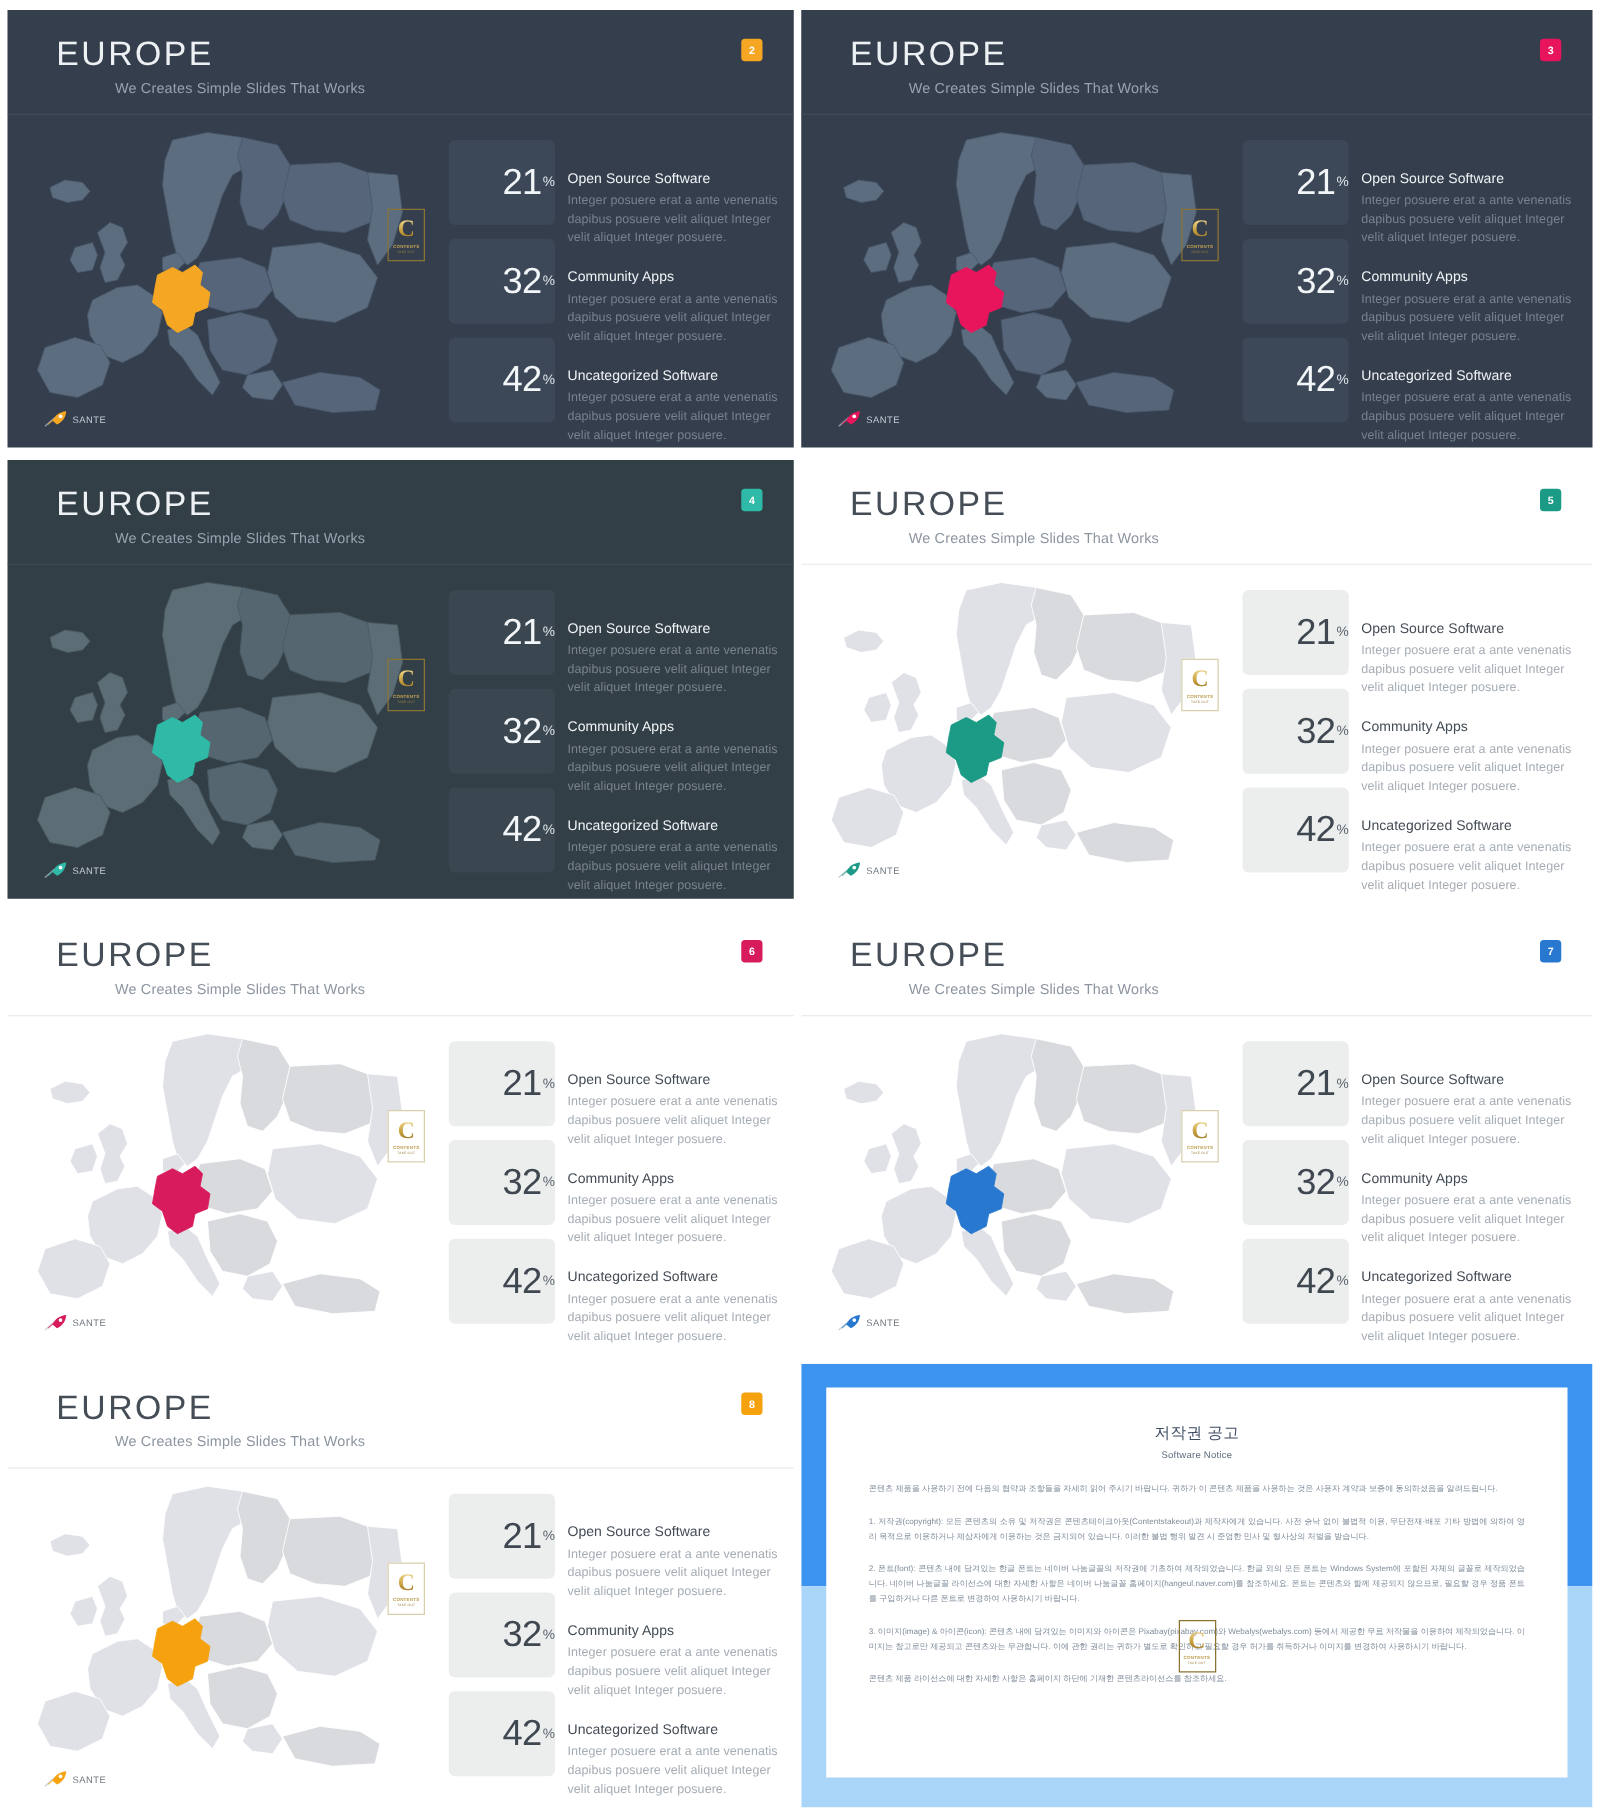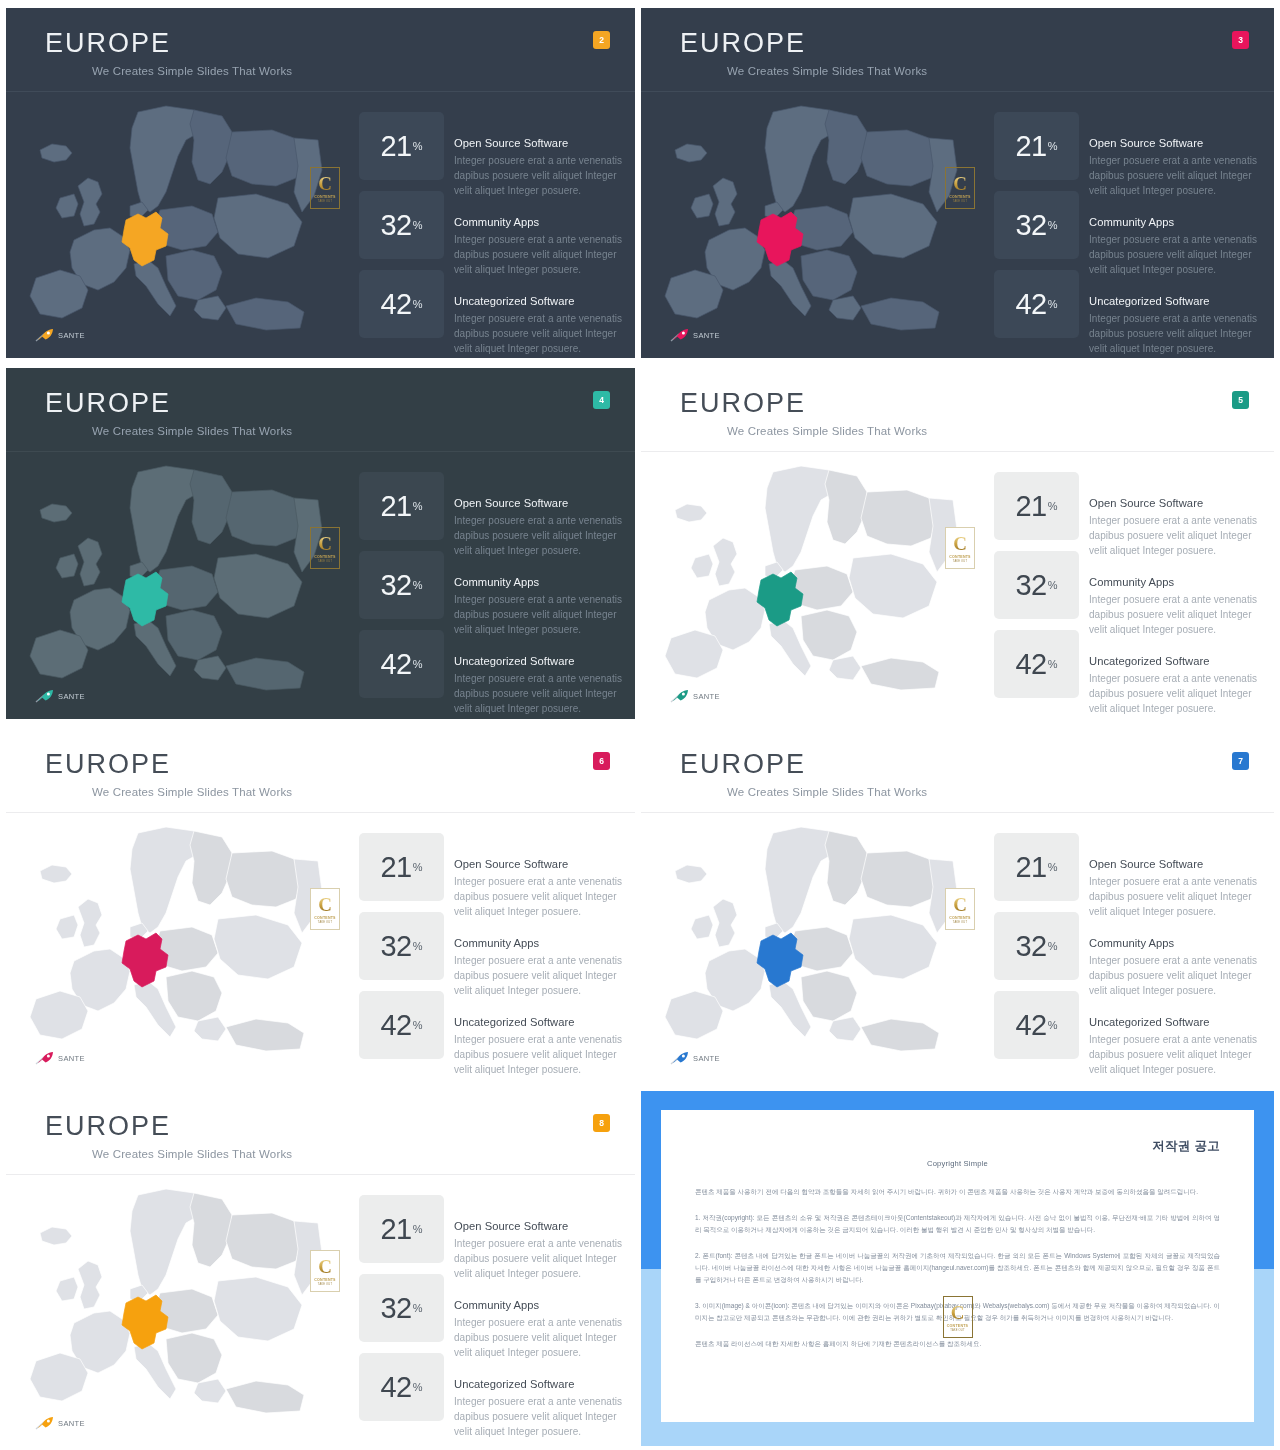--- a/index.html
+++ b/index.html
@@ -89,21 +89,21 @@
   }
   .clogo .cw1 { font-size: 3.6px; letter-spacing: .2px; color:#c0a153; margin-top:2px; font-weight:700;}
   .clogo .cw2 { font-size: 2.6px; letter-spacing: .2px; color:#9e8341; margin-top:1px;}
 
   
   .stats { position: absolute; left: 353px; top: 104px; width: 268px; }
   .row { position: relative; height: 70px; margin-bottom: 9px; }
   .card {
     position: absolute; left: 0; top: 0;
     width: 85px; height: 68px; border-radius: 5px;
-    display: flex; align-items: center; justify-content: center;
+    display: flex; align-items: center; justify-content: flex-end;
   }
   .th-dark .card  { background: #3c4857; }
   .th-dark2 .card { background: #3b4750; }
   .th-light .card { background: #eceded; }
   .num {
     font-size: 29px; font-weight: 300; line-height: 1;
     letter-spacing: -0.5px;
   }
   .pct { font-size: 11px; font-weight: 400; margin-left: 1px; }
   .th-dark .num, .th-dark2 .num { color: #f3f6f8; }
@@ -127,21 +127,21 @@
   .th-light .slbl { color: #6f7880; }
 
   
   .cpy { position: absolute; inset: 0; background: #fff; }
   .cpy .band-top { position: absolute; left: 0; top: 0; width: 100%; height: 50%; background: #3d93f0; }
   .cpy .band-bot { position: absolute; left: 0; top: 50%; width: 100%; height: 50%; background: #a9d5f9; }
   .cpy .paper {
     position: absolute; left: 20px; top: 19px; right: 20px; bottom: 24px;
     background: #ffffff; padding: 28px 34px 20px 34px; overflow: hidden;
   }
-  .cpy-h1 { text-align: right; font-size: 12.5px; font-weight: 700; color: #3f4d63; letter-spacing: .3px; }
+  .cpy-h1 { text-align: center; font-size: 12.5px; font-weight: 400; color: #3f4d63; letter-spacing: .3px; }
   .cpy-h2 { text-align: center; font-size: 7.6px; color: #5d6b7d; margin-top: 4px; letter-spacing: .2px; }
   .cpy-p  { font-size: 6.5px; line-height: 1.85; color: #7f8a99; margin-top: 14px; text-align: justify; }
   .cpy-p.first { margin-top: 18px; }
   .cpy .clogo { left: 50%; margin-left: -15px; top: 186px; }
 </style>
 </head>
 <body>
 
 <div class="grid" id="grid">
   <div class="slide r0 c0">
@@ -809,21 +809,21 @@
       </div>
     </div>
   </div>
   <div class="slide r3 c1">
     <div class="slide-inner">
       <div class="cpy">
         <div class="band-top"></div>
         <div class="band-bot"></div>
         <div class="paper">
           <div class="cpy-h1">저작권 공고</div>
-          <div class="cpy-h2">Copyright Simple</div>
+          <div class="cpy-h2">Software Notice</div>
           <div class="cpy-p first">콘텐츠 제품을 사용하기 전에 다음의 협약과 조항들을 자세히 읽어 주시기 바랍니다. 귀하가 이 콘텐츠 제품을 사용하는 것은 사용자 계약과 보증에 동의하셨음을 알려드립니다.</div>
             <div class="cpy-p ">1. 저작권(copyright): 모든 콘텐츠의 소유 및 저작권은 콘텐츠테이크아웃(Contentstakeout)과 제작자에게 있습니다. 사전 승낙 없이 불법적 이용, 무단전재·배포 기타 방법에 의하여 영리 목적으로 이용하거나 제삼자에게 이용하는 것은 금지되어 있습니다. 이러한 불법 행위 발견 시 준엄한 민사 및 형사상의 처벌을 받습니다.</div>
             <div class="cpy-p ">2. 폰트(font): 콘텐츠 내에 담겨있는 한글 폰트는 네이버 나눔글꼴의 저작권에 기초하여 제작되었습니다. 한글 외의 모든 폰트는 Windows System에 포함된 자체의 글꼴로 제작되었습니다. 네이버 나눔글꼴 라이선스에 대한 자세한 사항은 네이버 나눔글꼴 홈페이지(hangeul.naver.com)를 참조하세요. 폰트는 콘텐츠와 함께 제공되지 않으므로, 필요할 경우 정품 폰트를 구입하거나 다른 폰트로 변경하여 사용하시기 바랍니다.</div>
             <div class="cpy-p ">3. 이미지(image) &amp; 아이콘(icon): 콘텐츠 내에 담겨있는 이미지와 아이콘은 Pixabay(pixabay.com)와 Webalys(webalys.com) 등에서 제공한 무료 저작물을 이용하여 제작되었습니다. 이미지는 참고로만 제공되고 콘텐츠와는 무관합니다. 이에 관한 권리는 귀하가 별도로 확인하고 필요할 경우 허가를 취득하거나 이미지를 변경하여 사용하시기 바랍니다.</div>
             <div class="cpy-p ">콘텐츠 제품 라이선스에 대한 자세한 사항은 홈페이지 하단에 기재한 콘텐츠라이선스를 참조하세요.</div>
           <div class="clogo">
       <div class="cglyph">C</div>
       <div class="cw1">CONTENTS</div>
       <div class="cw2">TAKE OUT</div>
     </div>

